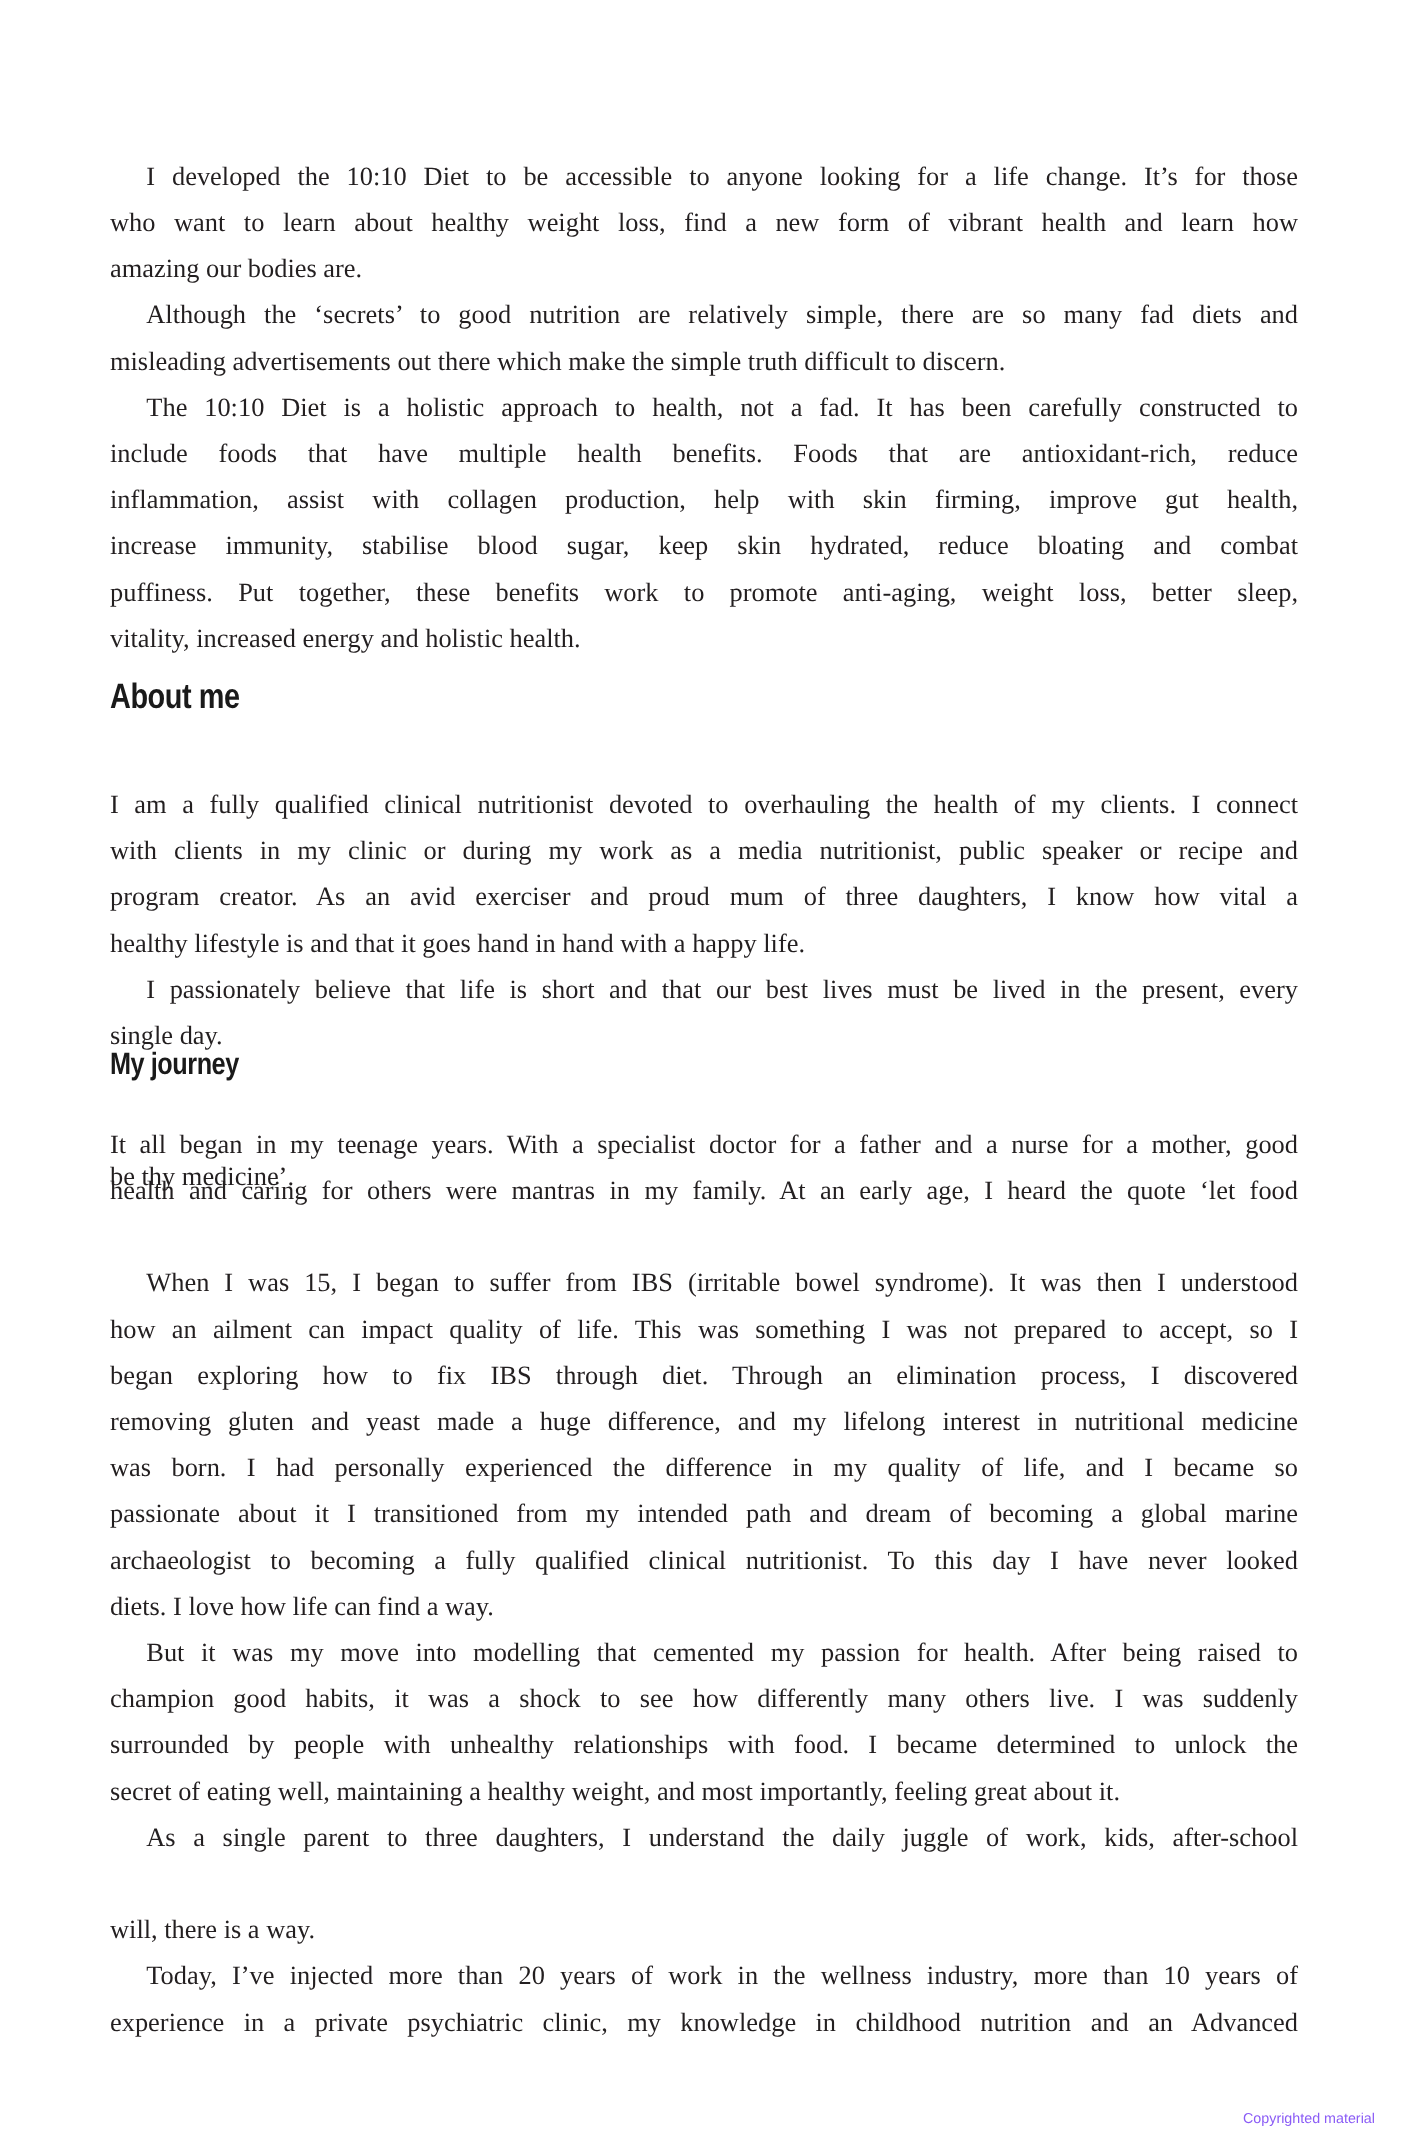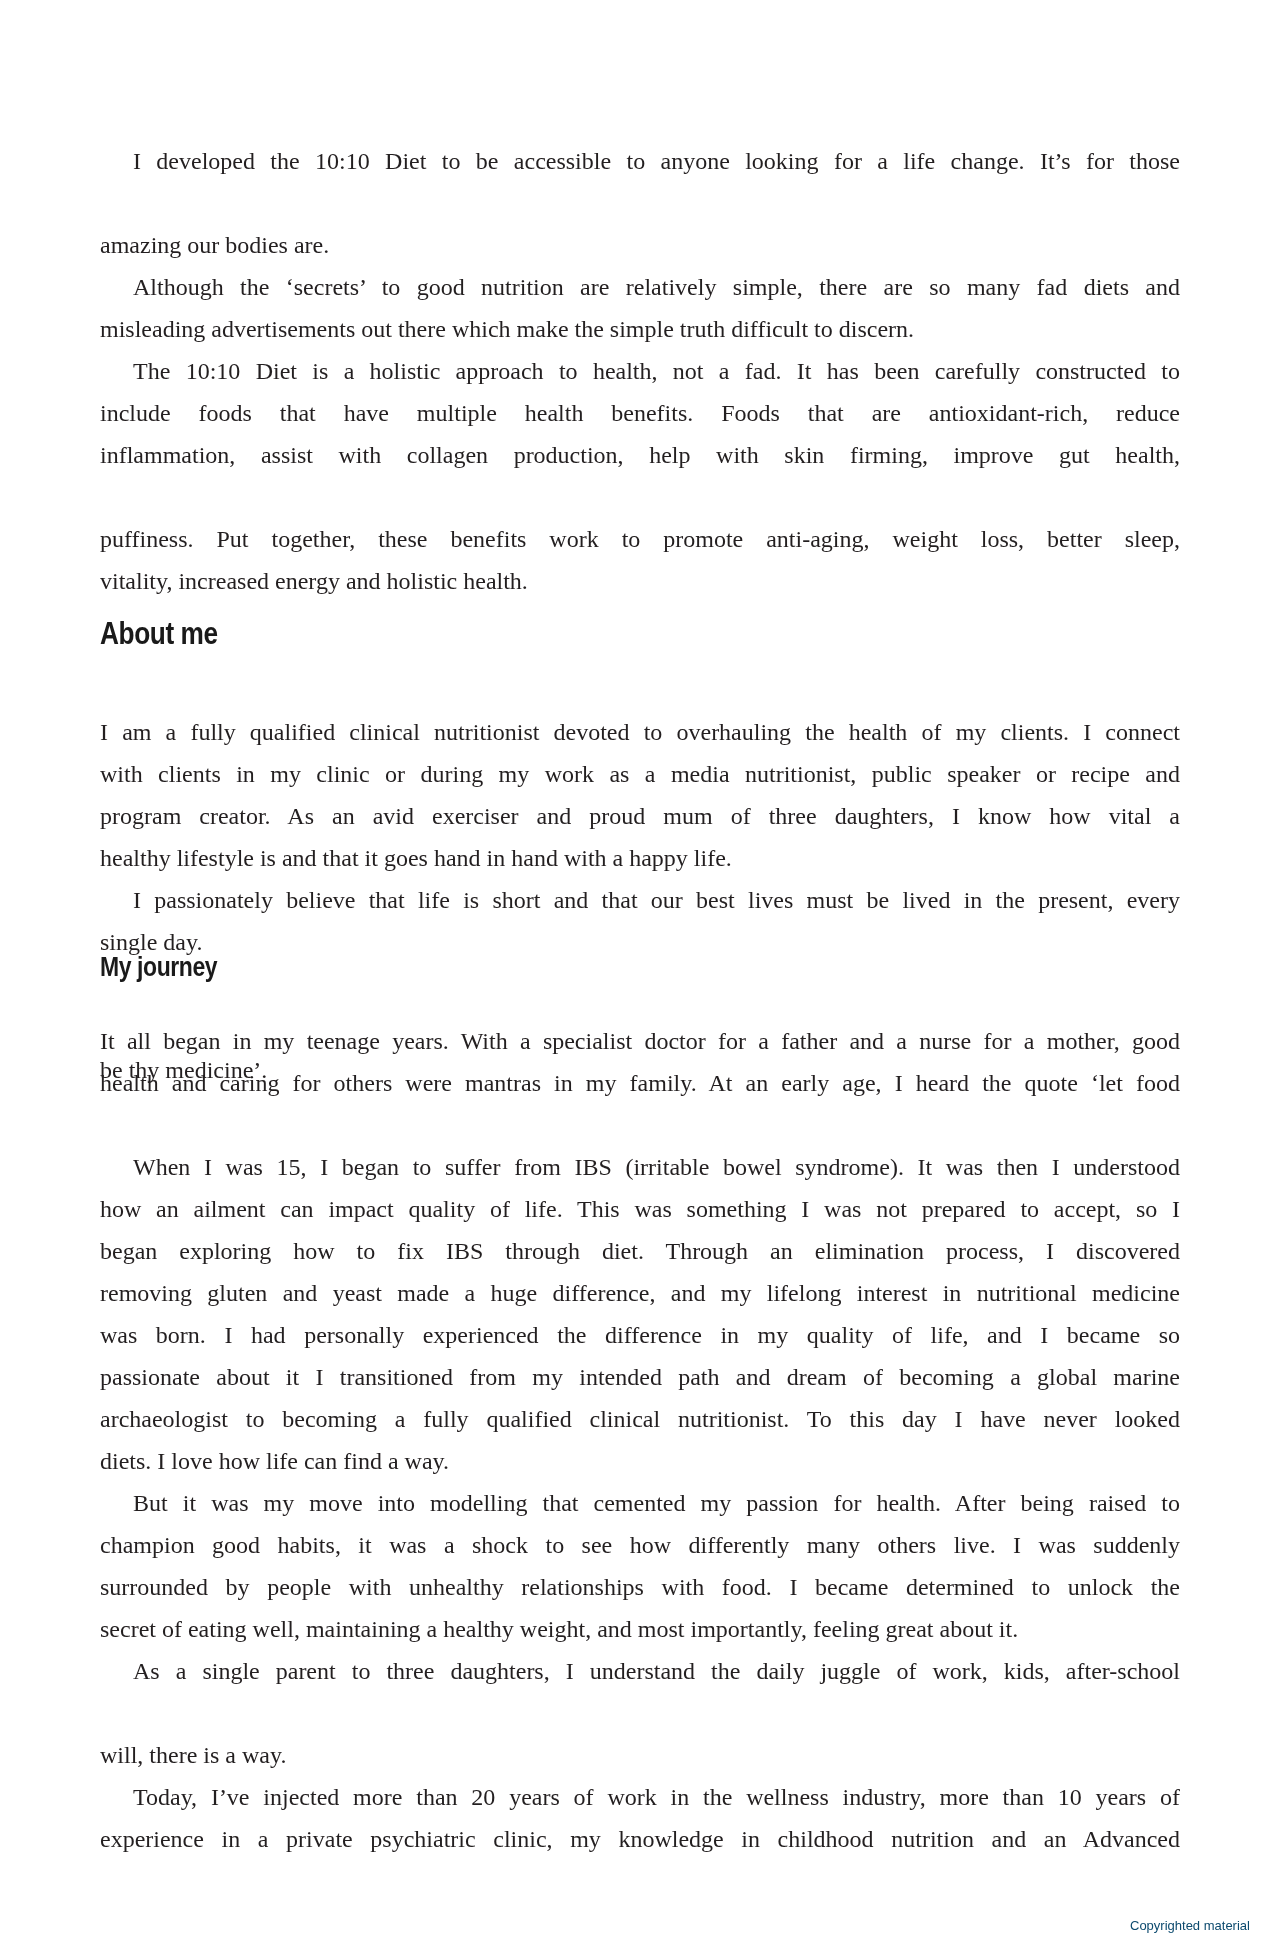--- a/index.html
+++ b/index.html
@@ -61,38 +61,40 @@
     line-height: 28px;
     transform: scaleX(0.82);
   }
   .watermark {
     position: absolute;
     left: 1130px;
     top: 1918px;
     font-family: "Liberation Sans", sans-serif;
     font-size: 13px;
     line-height: 16px;
-    color: #0c4a6e;
+    color: #8b5cf6;
     white-space: nowrap;
   }
 </style>
 </head>
 <body>
 
 <div class="page">
 
   <div class="line indent" style="top:104px">I developed the 10:10 Diet to be accessible to anyone looking for a life change. It’s for those</div>
+  <div class="line" style="top:146px">who want to learn about healthy weight loss, find a new form of vibrant health and learn how</div>
   <div class="line last" style="top:188px">amazing our bodies are.</div>
 
   <div class="line indent" style="top:230px">Although the ‘secrets’ to good nutrition are relatively simple, there are so many fad diets and</div>
   <div class="line last" style="top:272px">misleading advertisements out there which make the simple truth difficult to discern.</div>
 
   <div class="line indent" style="top:314px">The 10:10 Diet is a holistic approach to health, not a fad. It has been carefully constructed to</div>
   <div class="line" style="top:398px">inflammation, assist with collagen production, help with skin firming, improve gut health,</div>
   <div class="line" style="top:356px">include foods that have multiple health benefits. Foods that are antioxidant-rich, reduce</div>
+  <div class="line" style="top:440px">increase immunity, stabilise blood sugar, keep skin hydrated, reduce bloating and combat</div>
   <div class="line" style="top:482px">puffiness. Put together, these benefits work to promote anti-aging, weight loss, better sleep,</div>
   <div class="line last" style="top:524px">vitality, increased energy and holistic health.</div>
 
   <div class="heading h-about" style="top:617px">About me</div>
 
   <div class="line" style="top:675px">I am a fully qualified clinical nutritionist devoted to overhauling the health of my clients. I connect</div>
   <div class="line" style="top:717px">with clients in my clinic or during my work as a media nutritionist, public speaker or recipe and</div>
   <div class="line" style="top:759px">program creator. As an avid exerciser and proud mum of three daughters, I know how vital a</div>
   <div class="line last" style="top:801px">healthy lifestyle is and that it goes hand in hand with a happy life.</div>
 

